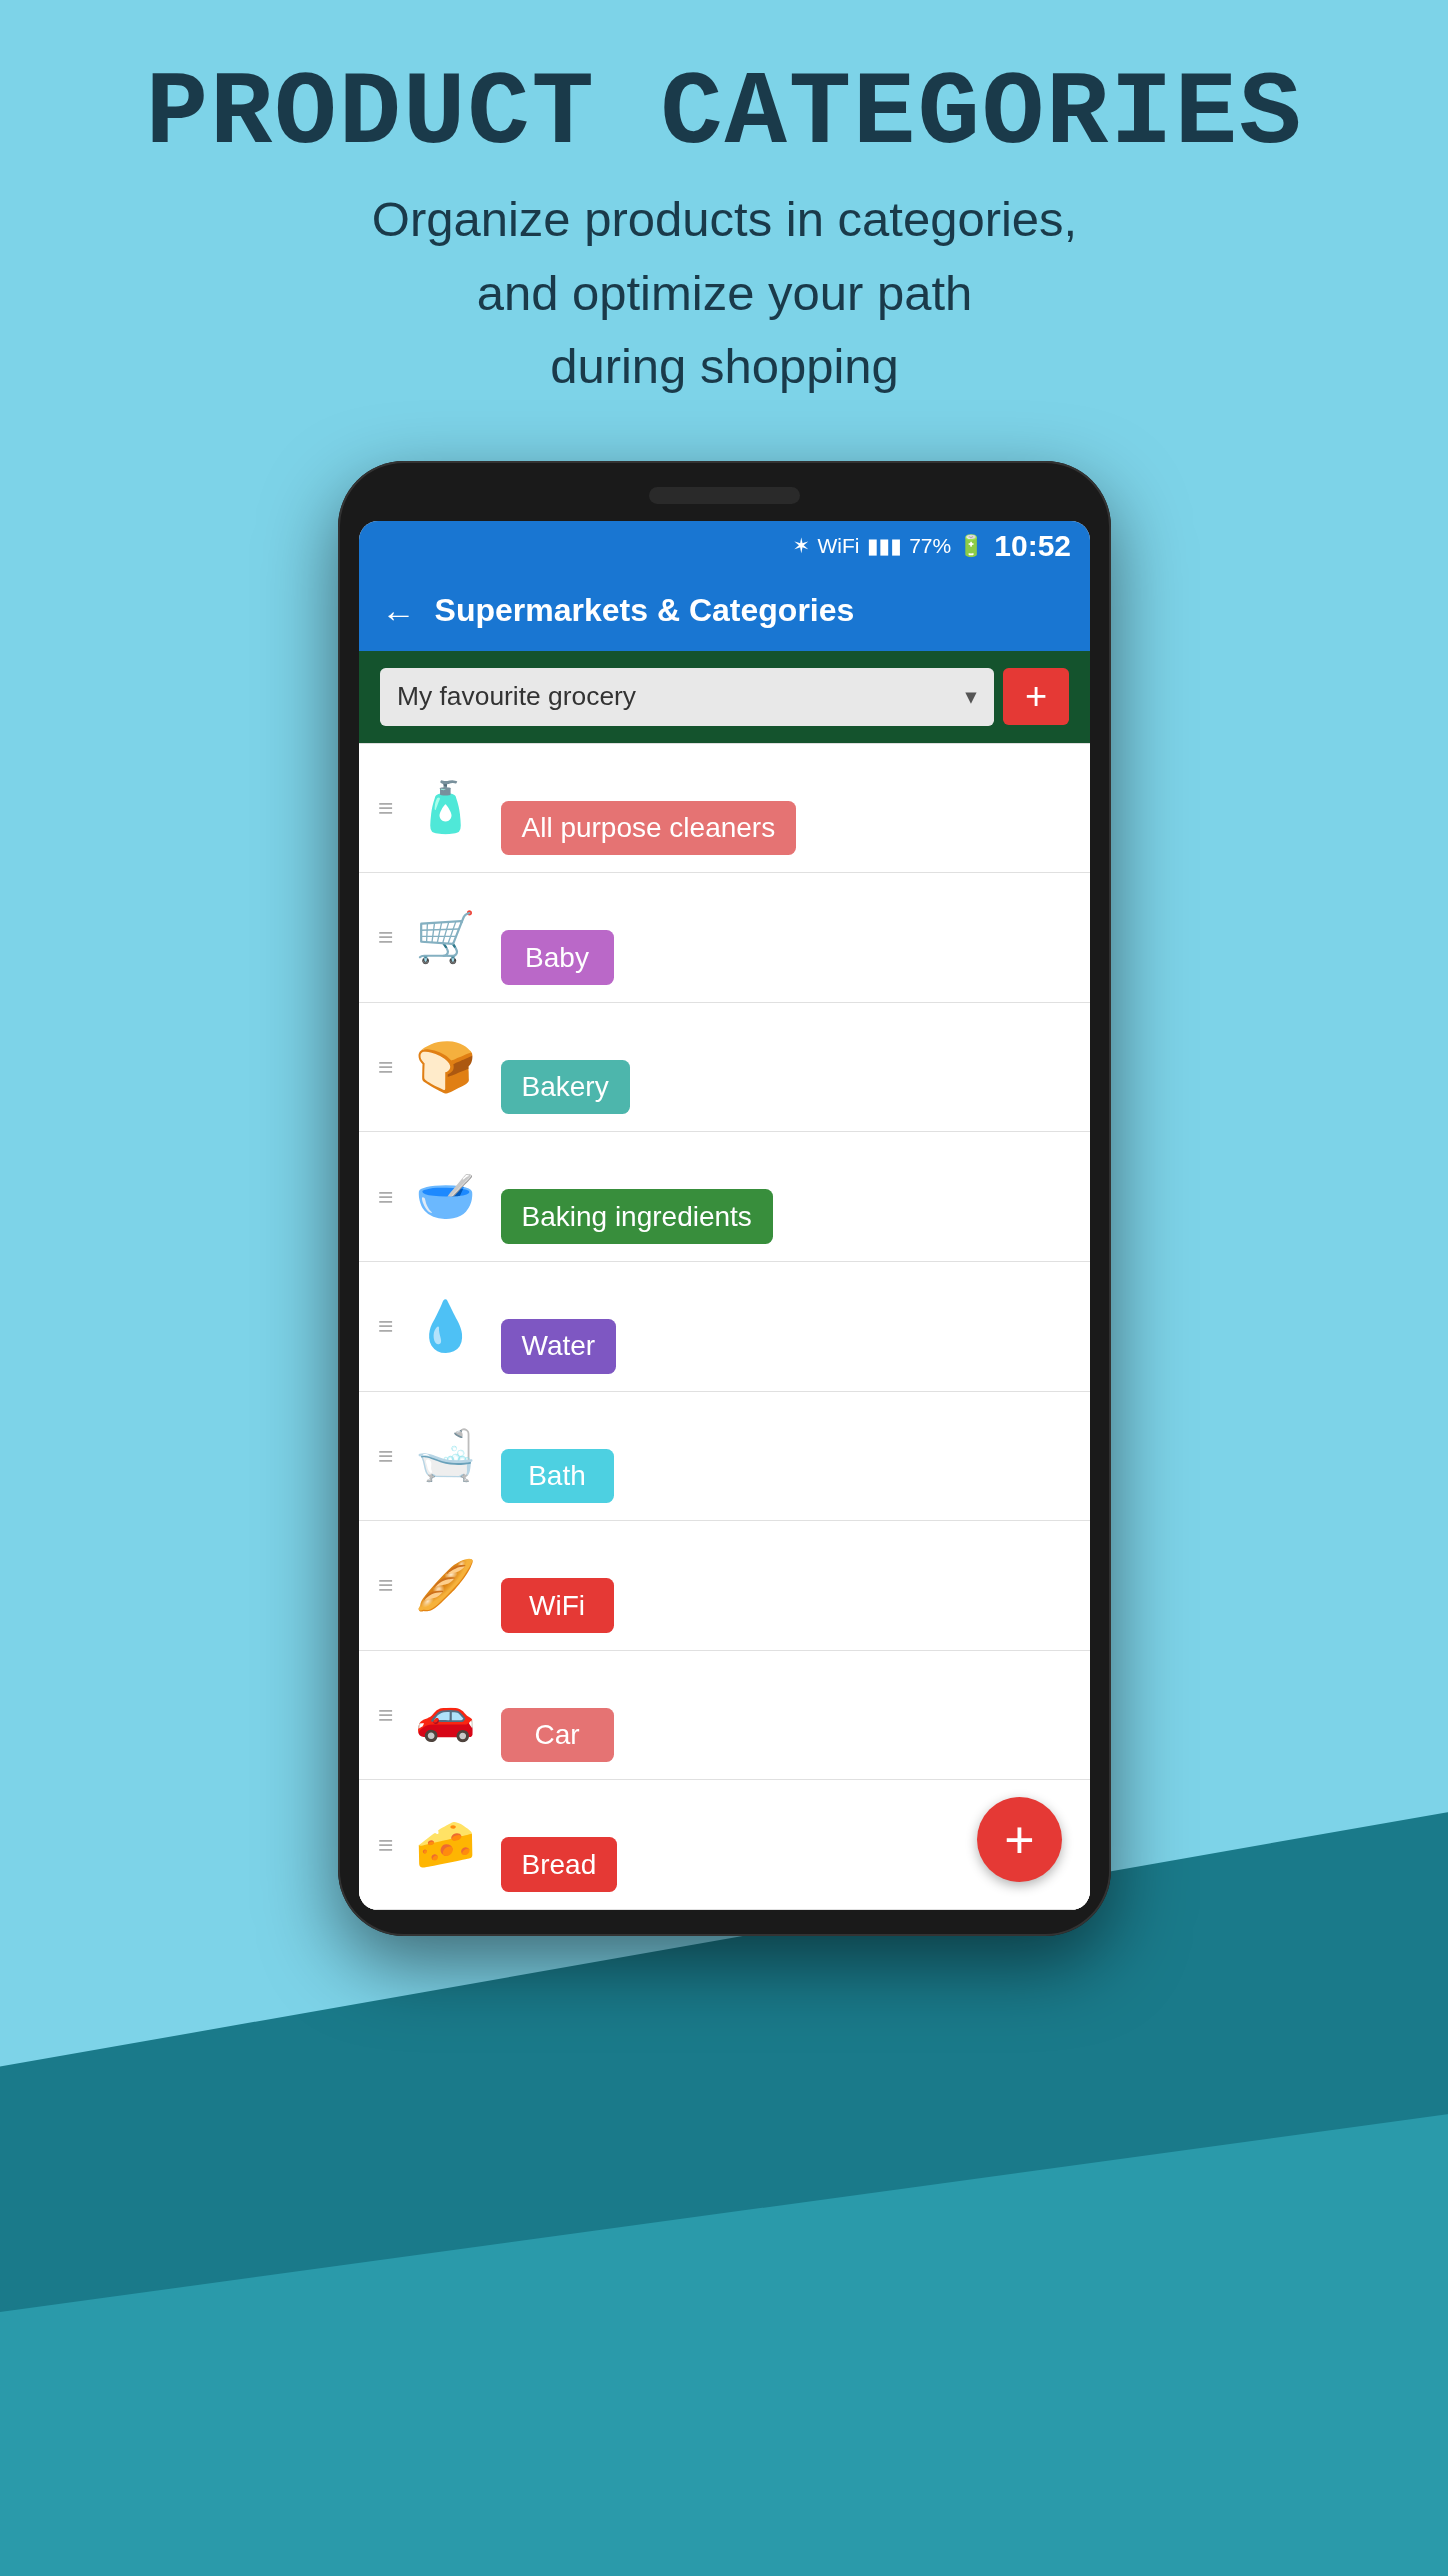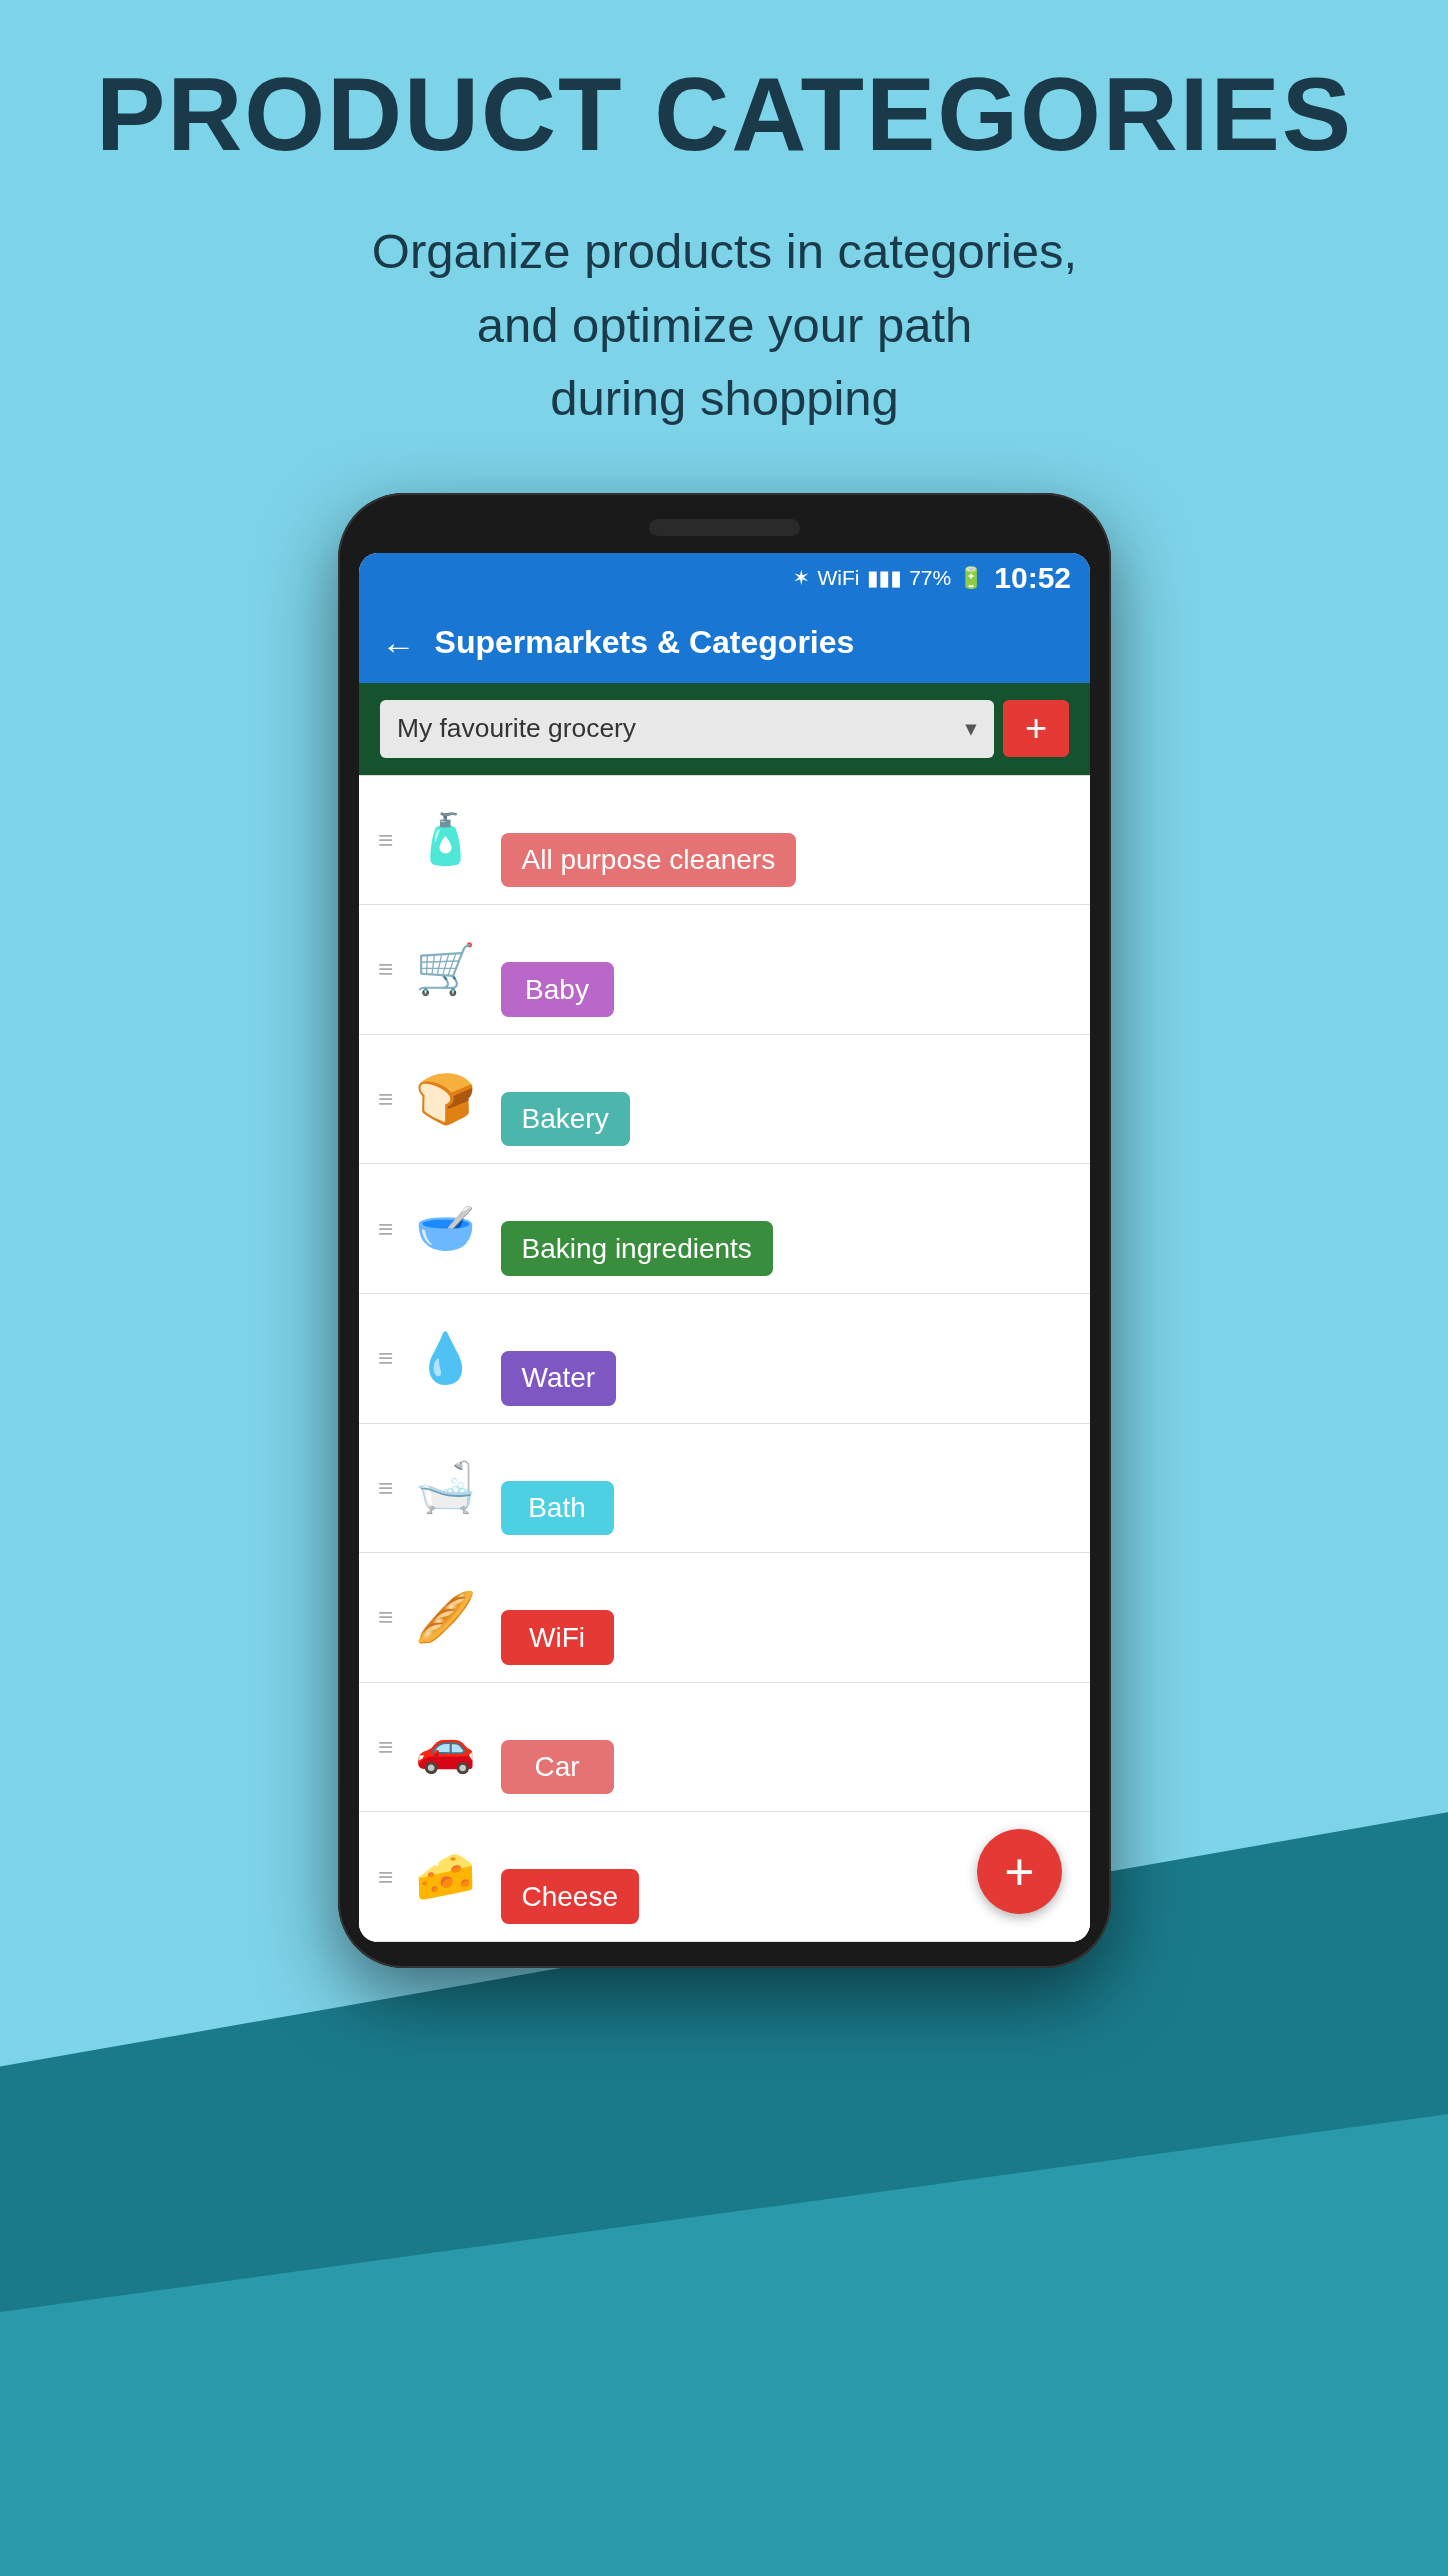--- a/index.html
+++ b/index.html
@@ -48,21 +48,22 @@
       padding: 57px 75px 38px;
       width: 100%;
     }
 
     .main-title {
       font-size: 104px;
       font-weight: 900;
       color: #1a3a4a;
       letter-spacing: 1.9px;
       line-height: 1.1;
-      margin-bottom: 44px;
+      margin-bottom: 12px;
+      font-family: Liberation Mono, monospace;
     }
 
     .subtitle {
       font-size: 49px;
       color: #1a3a4a;
       line-height: 1.5;
       font-weight: 400;
     }
 
     
@@ -348,21 +349,21 @@
 
           <div class="category-item">
             <span class="drag-handle">≡</span>
             <div class="category-icon">🚗</div>
             <div class="category-badge badge-orange-red">Car</div>
           </div>
 
           <div class="category-item">
             <span class="drag-handle">≡</span>
             <div class="category-icon">🧀</div>
-            <div class="category-badge badge-red2">Cheese</div>
+            <div class="category-badge badge-red2">Bread</div>
           </div>
 
         </div>
 
         <div class="fab">+</div>
       </div>
 
     </div>
   </div>
 </div>

